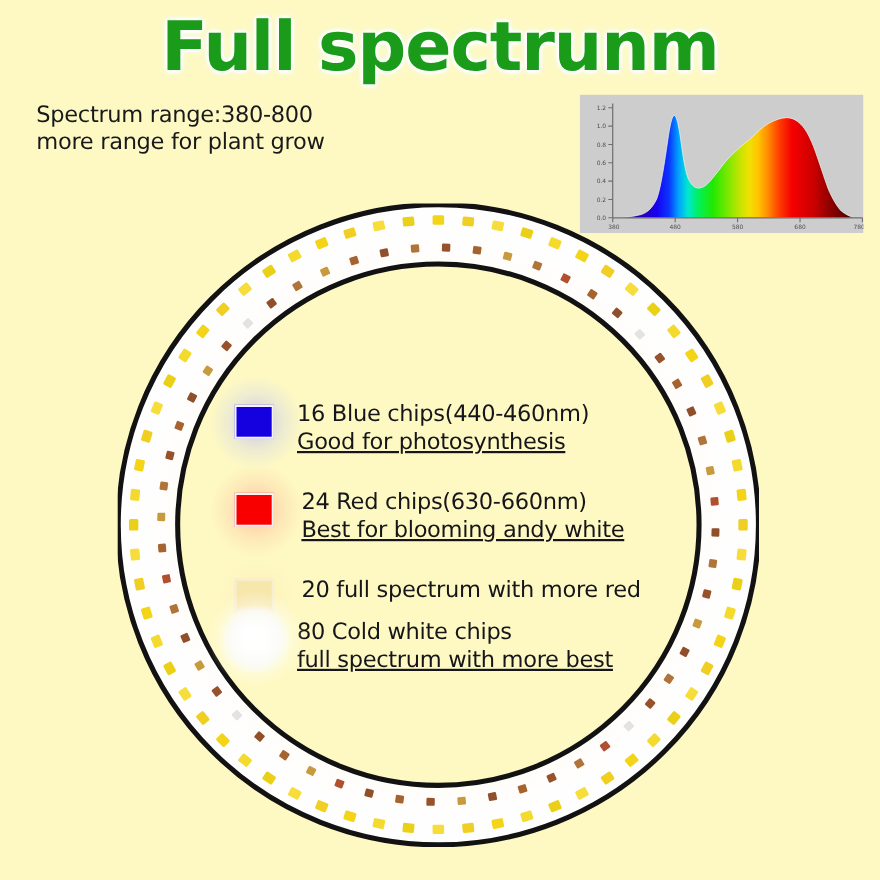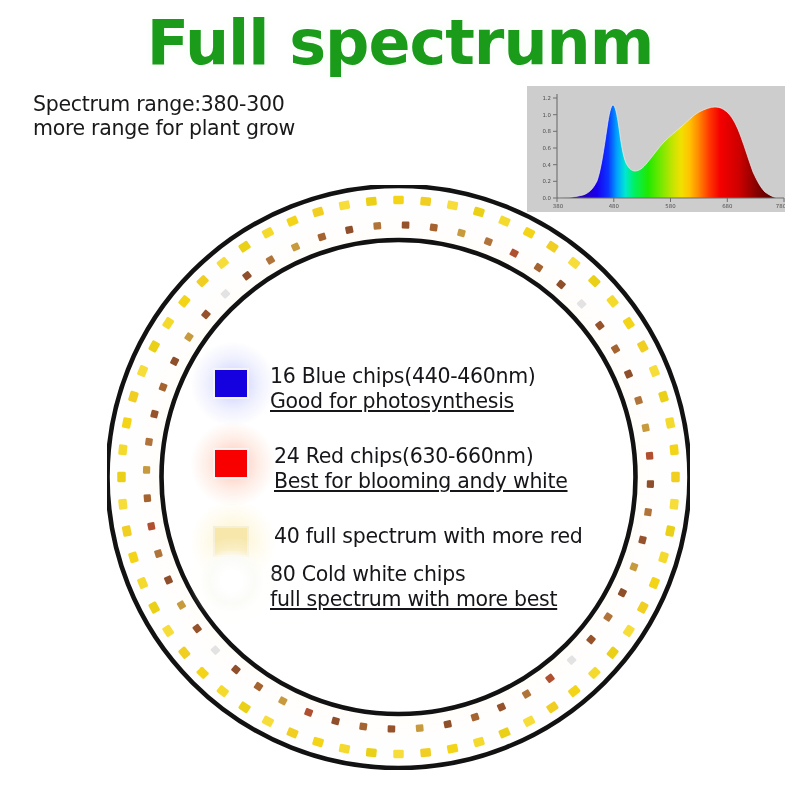--- a/index.html
+++ b/index.html
@@ -14,21 +14,21 @@
     font-family: "Liberation Sans", sans-serif;
     overflow: hidden;
     position: relative;
   }
 
   #stage {
     position: absolute;
     left: 0; top: 0;
     width: 800px;
     height: 800px;
-    background: #ffffff;
+    background: #fef9c3;
   }
 
   
   #title {
     position: absolute;
     left: 0;
     top: 6px;
     width: 800px;
     text-align: center;
     font-size: 62px;
@@ -160,21 +160,21 @@
 </style>
 </head>
 <body>
 
 <div id="stage">
 
   <div id="title">Full spectrunm</div>
 
   <div id="feature-text">
     <div class="block">
-      <span class="line">Spectrum range:380-300</span>
+      <span class="line">Spectrum range:380-800</span>
       <span class="line">more range for plant grow</span>
     </div>
     <div class="gap"></div>
   </div>
 
   <div id="spectrum-chart">
     <svg width="258" height="126" viewBox="0 0 258 126">
       <defs>
         <linearGradient id="spdRainbow" x1="0" y1="0" x2="1" y2="0">
           <stop offset="0.000" stop-color="#140033"></stop>
@@ -454,21 +454,21 @@
         <span class="l2">Best for blooming andy white</span>
       </div>
     </div>
 
     <div class="legend-row" id="legend-warm">
       <div class="swatch-wrap">
         <div class="glow glow-warm"></div>
         <div class="swatch sw-warm"></div>
       </div>
       <div class="legend-label">
-        <span class="l1">40 full spectrum with more red</span>
+        <span class="l1">20 full spectrum with more red</span>
       </div>
     </div>
 
     <div class="legend-row" id="legend-white">
       <div class="swatch-wrap">
         <div class="glow glow-white"></div>
         <div class="swatch sw-white"></div>
       </div>
       <div class="legend-label">
         <span class="l1">80 Cold white chips</span>

